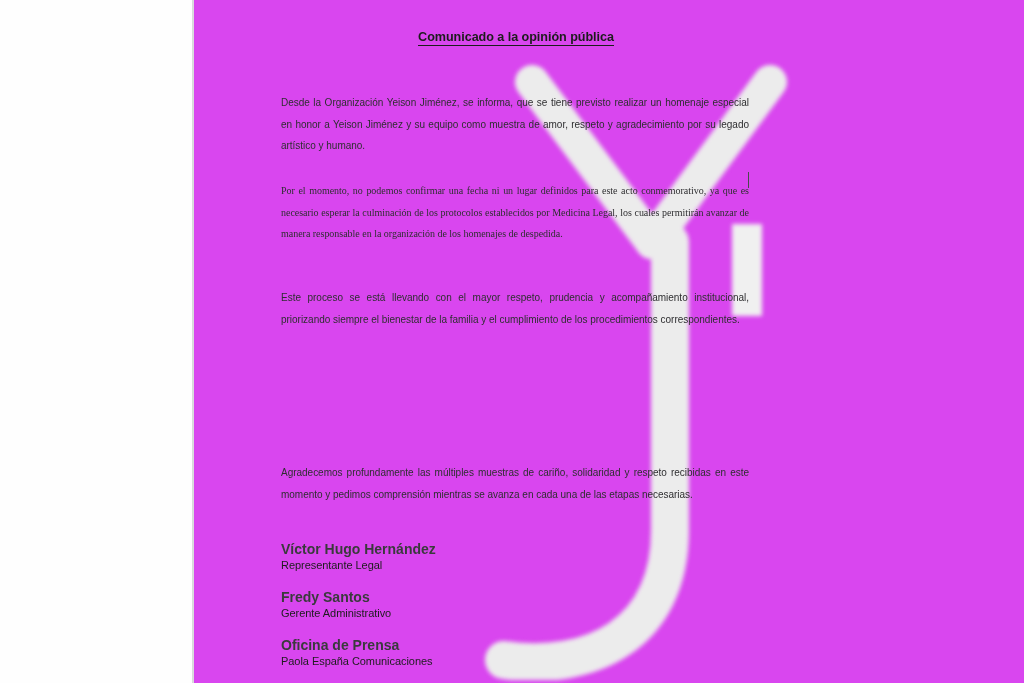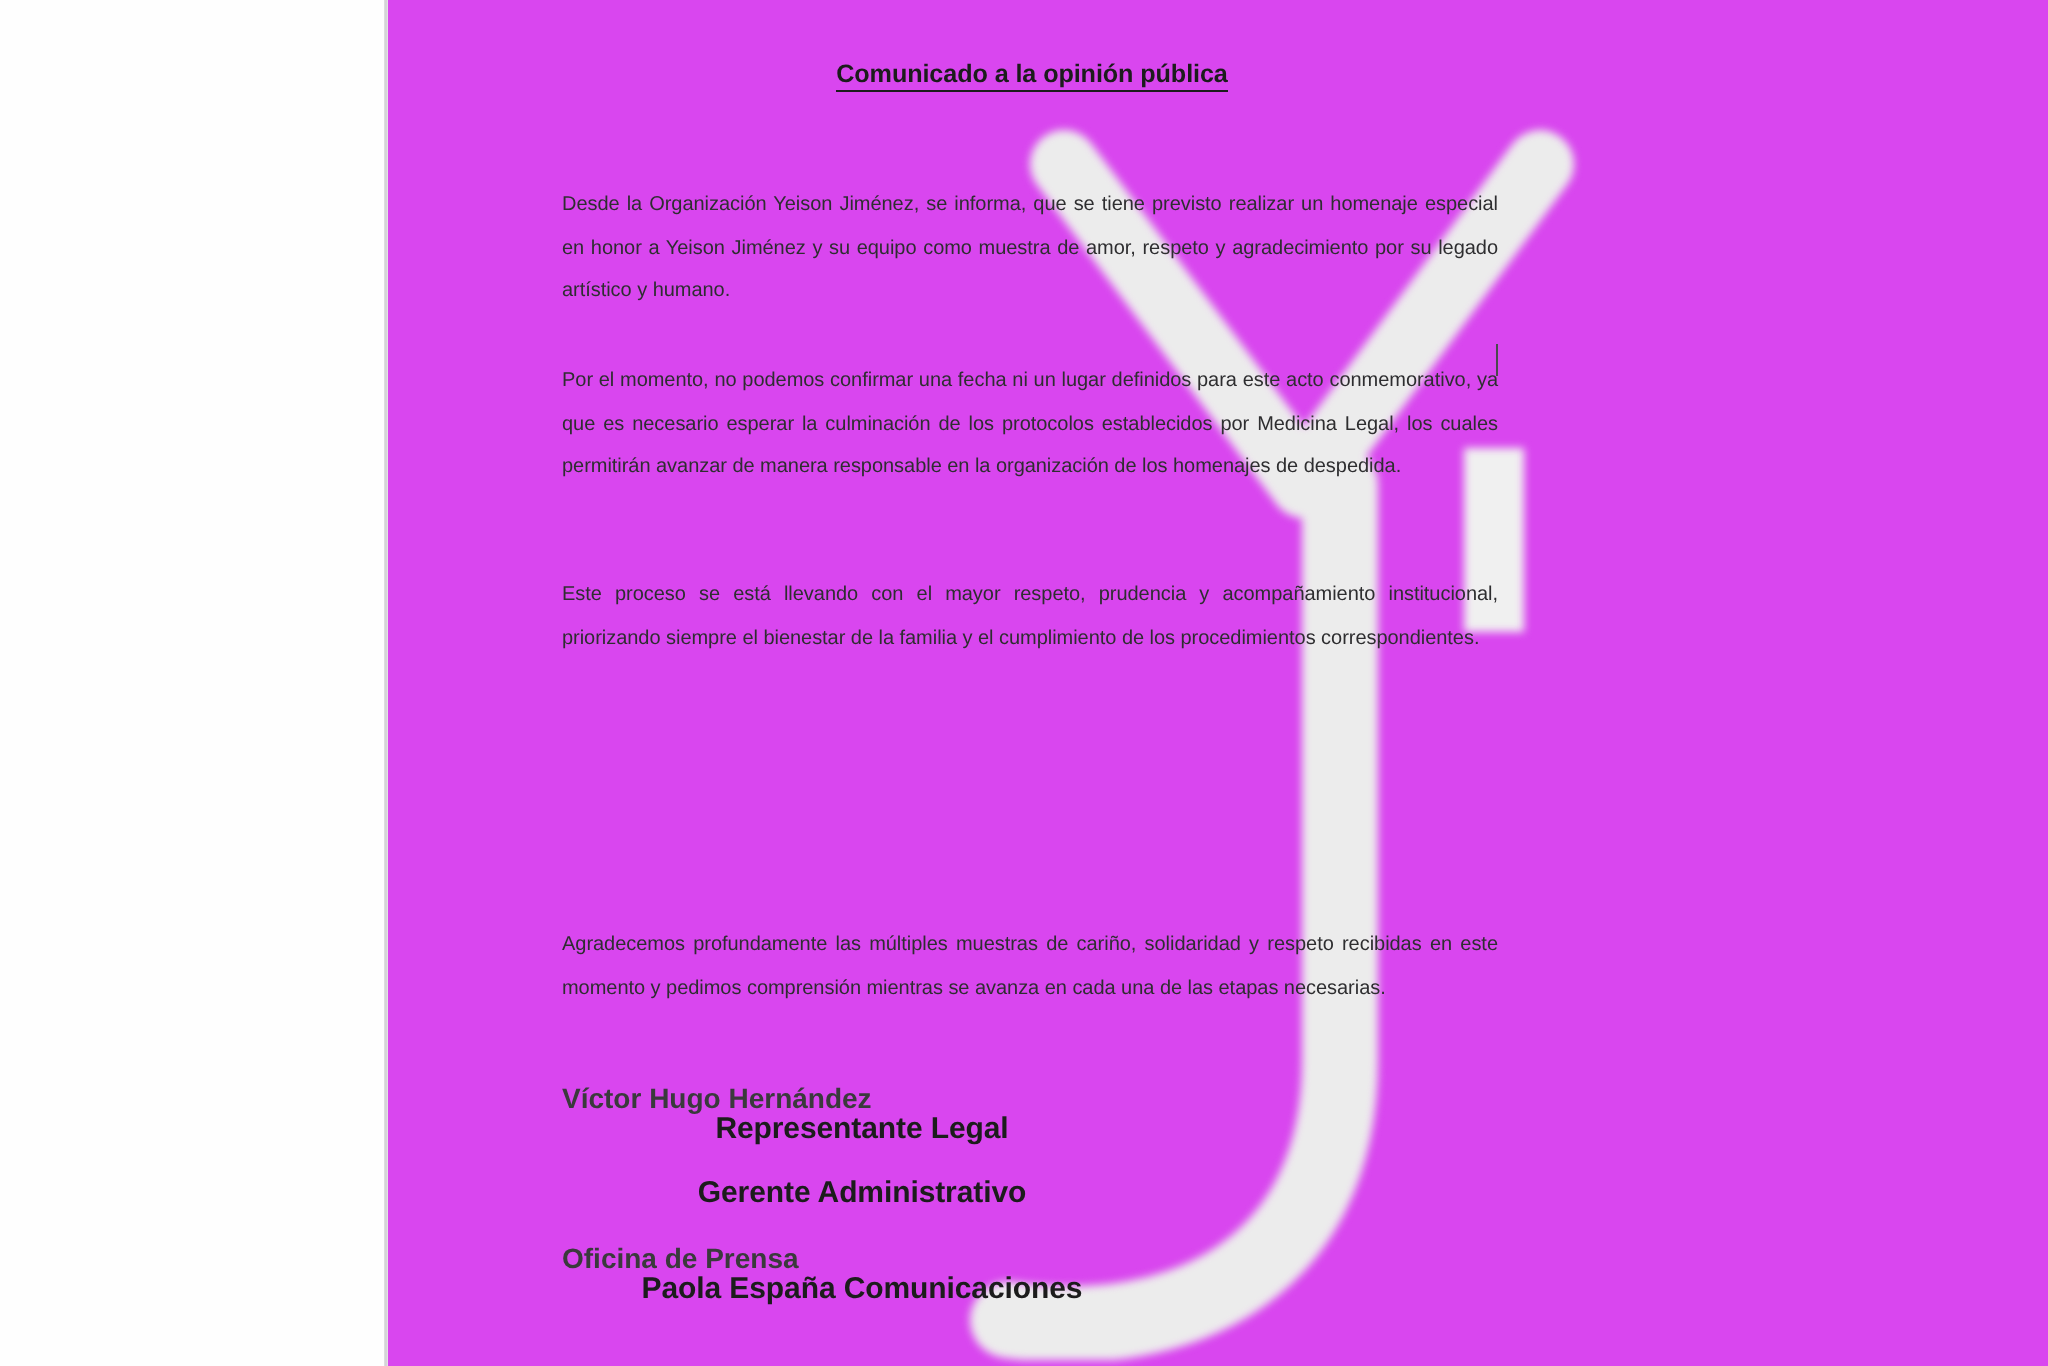--- a/index.html
+++ b/index.html
@@ -89,21 +89,21 @@
     font-size: 10px;
     line-height: 21.5px;
     color: #2e2e30;
     text-align: justify;
     text-justify: inter-word;
     letter-spacing: -0.02px;
     white-space: pre-wrap;
   }
 
   #p1 { top: 82px; }
-  #p2 { top: 170px; }
+  #p2 { top: 170px; font-family: Liberation Serif, serif; }
   #p3 { top: 277px; }
   #p4 { top: 365px; }
   #p5 { top: 452px; }
 
   
   #text-caret {
     position: absolute;
     left: 748px;
     top: 172px;
     width: 1.3px;
@@ -121,26 +121,25 @@
   }
   .sig-group { margin-bottom: 16px; }
   .sig-group:last-child { margin-bottom: 0; }
   .sig-name {
     font-size: 14px;
     line-height: 16px;
     color: #3a3a3c;
     font-weight: bold;
   }
   .sig-role {
-    font-size: 15px;
+    font-size: 11px;
     line-height: 16px;
-    font-weight: bold;
+    font-weight: normal;
     color: #1c1c1c;
     letter-spacing: -0.05px;
-    text-align: center;
   }
 </style>
 </head>
 <body>
 
 <div id="page">
 
   <div id="left-gutter"></div>
   <div id="gutter-rule"></div>
 
@@ -171,20 +170,21 @@
     <p class="para" id="p5">Agradecemos profundamente las múltiples muestras de cariño, solidaridad y respeto recibidas en este momento y pedimos comprensión mientras se avanza en cada una de las etapas necesarias.</p>
 
     <div id="signatures">
 
       <div class="sig-group">
         <div class="sig-name">Víctor Hugo Hernández</div>
         <div class="sig-role">Representante Legal</div>
       </div>
 
       <div class="sig-group">
+        <div class="sig-name">Fredy Santos</div>
         <div class="sig-role">Gerente Administrativo</div>
       </div>
 
       <div class="sig-group">
         <div class="sig-name">Oficina de Prensa</div>
         <div class="sig-role">Paola España Comunicaciones</div>
       </div>
 
     </div>
 

